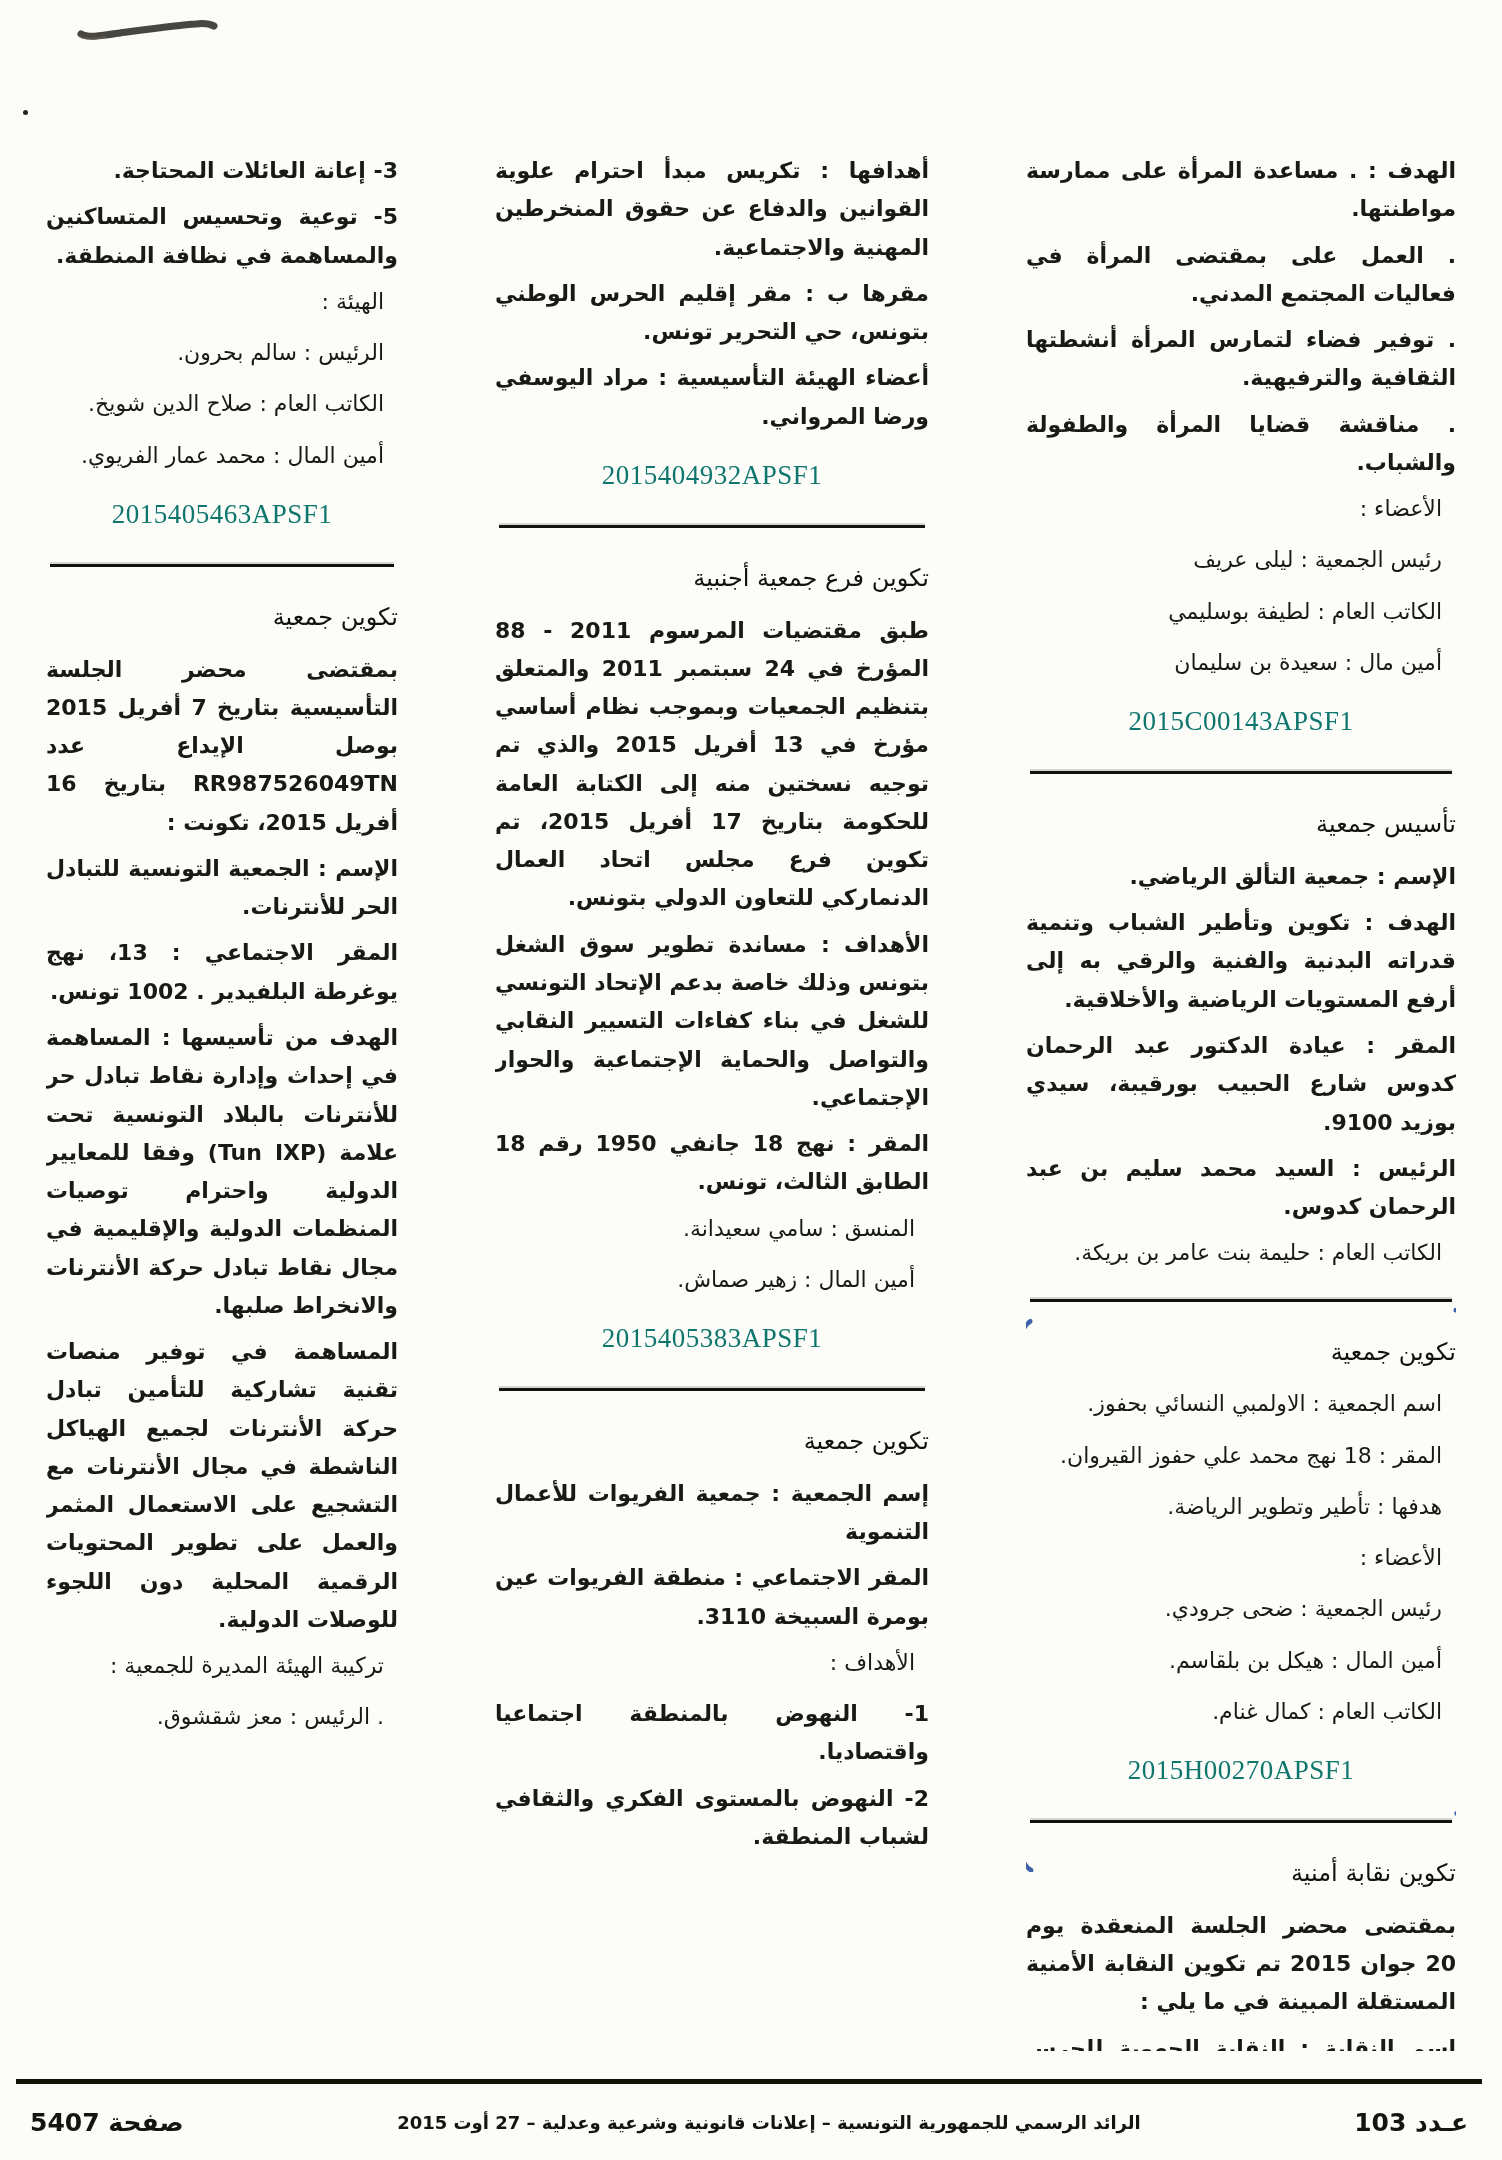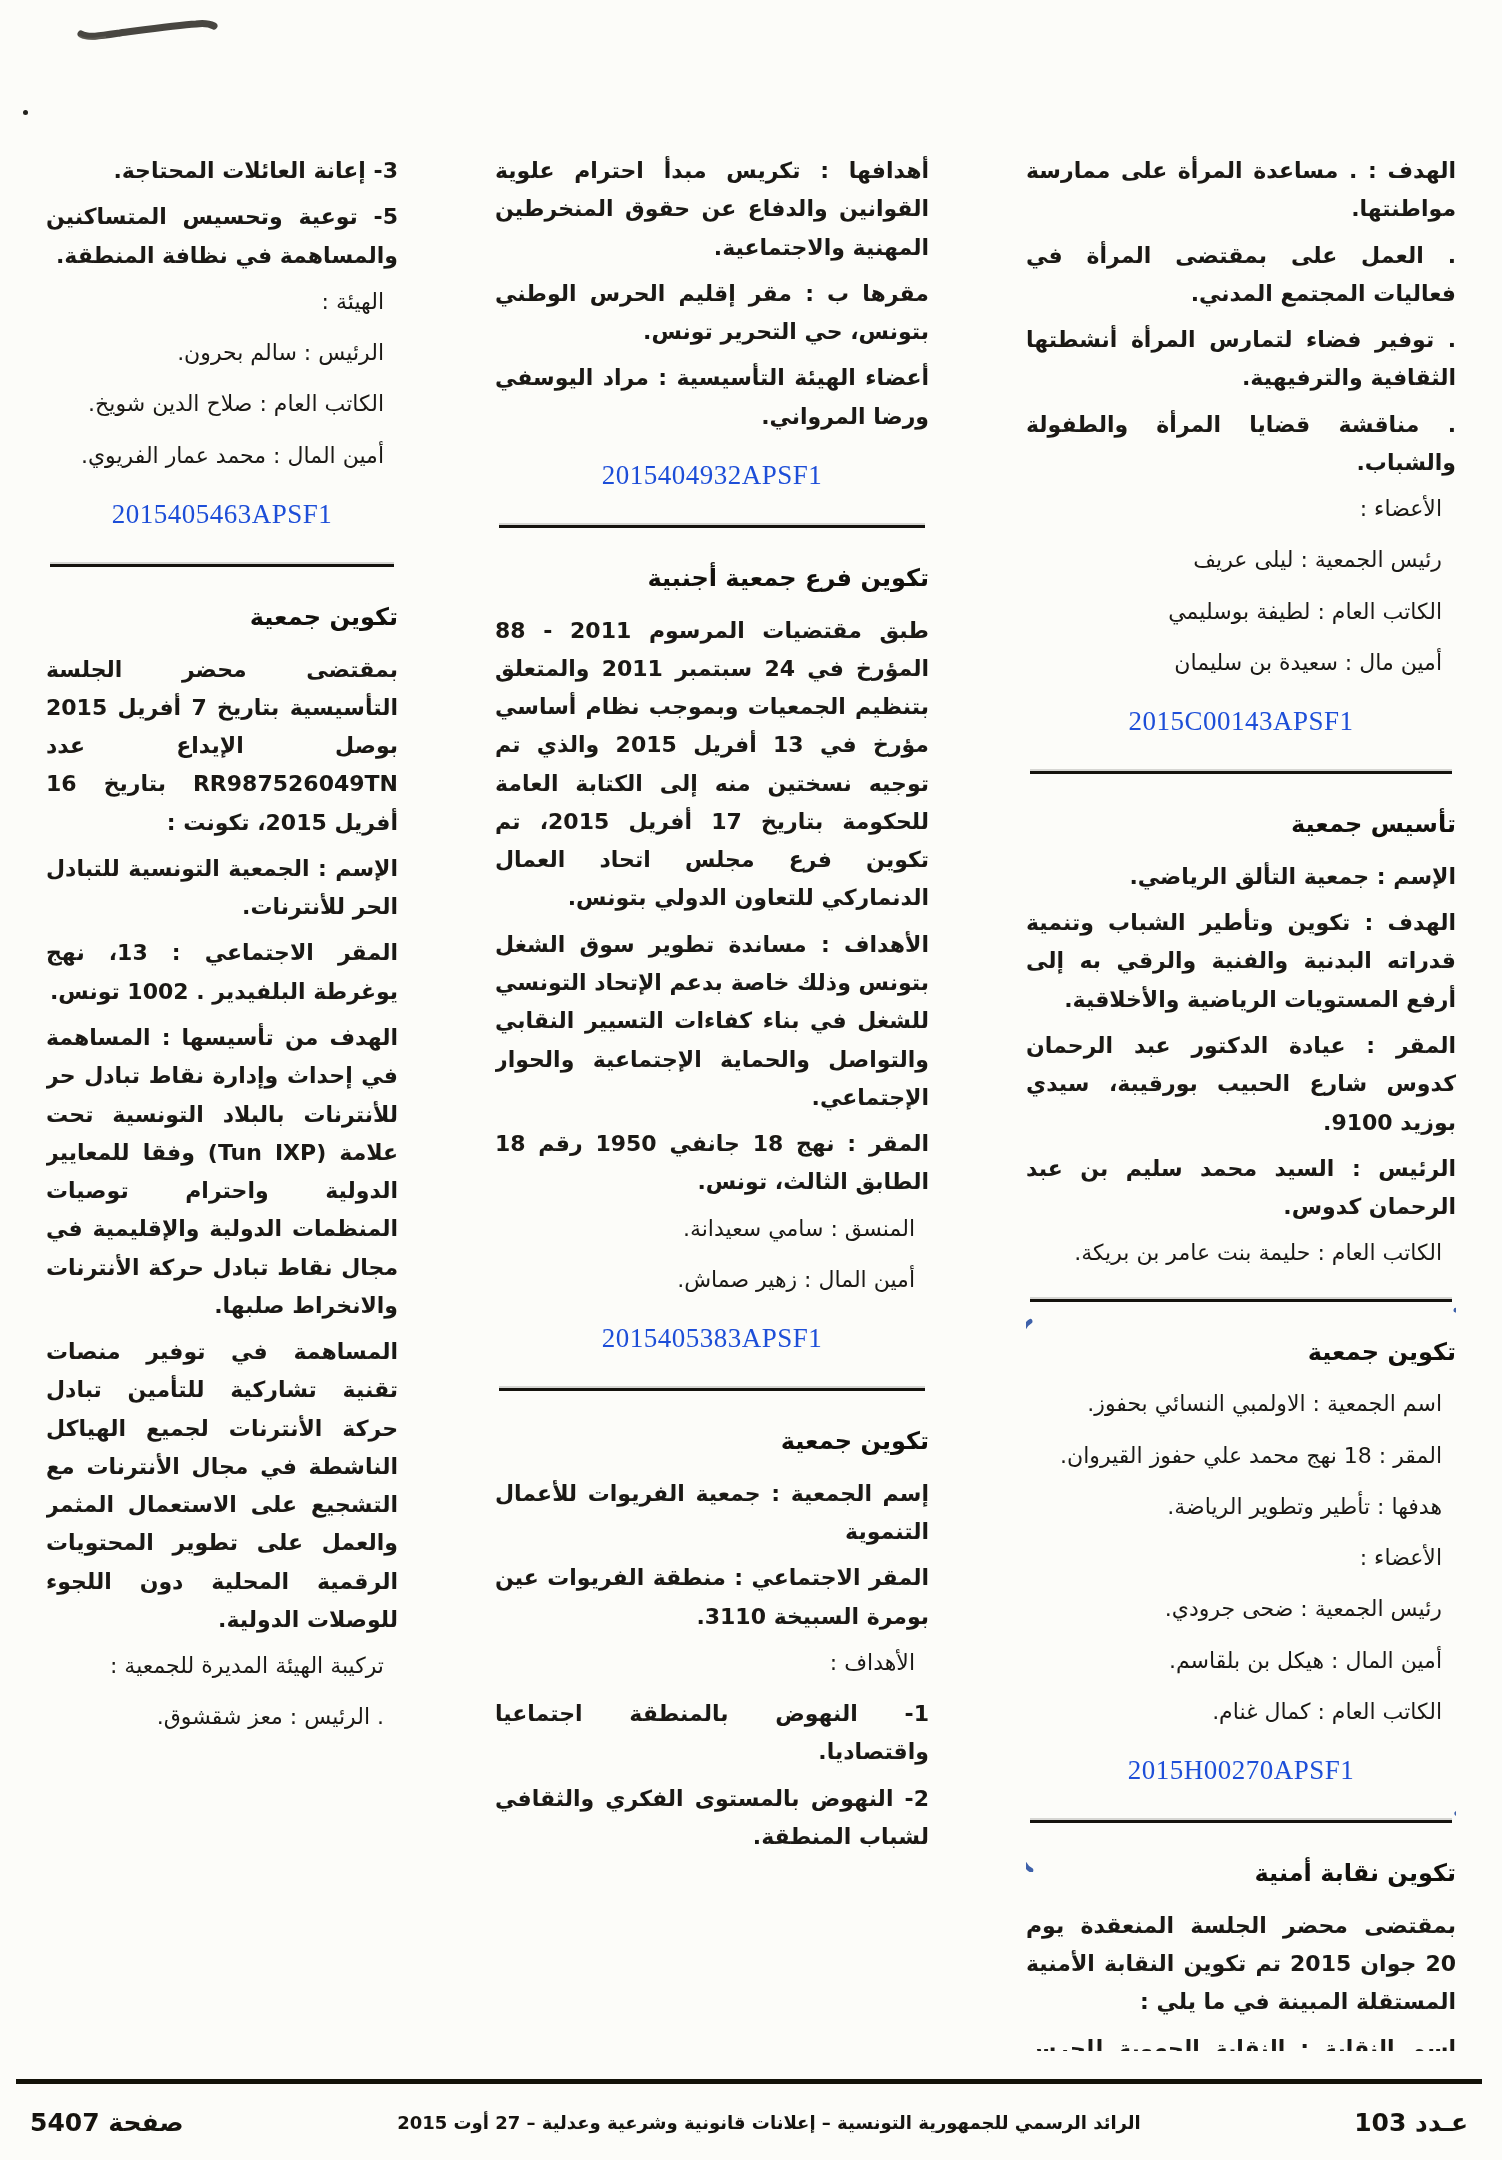--- a/index.html
+++ b/index.html
@@ -23,25 +23,25 @@
   }
   .column { padding-top:26px; overflow:hidden; }
   .col-right  { width:430px; }
   .col-middle { width:434px; }
   .col-left   { width:352px; }
 
   .sec { position:relative; }
   .blk { font-size:22px; line-height:1.74; color:#1b1915; }
   .para { text-align:justify; margin-bottom:8px;font-weight:bold; }
   .line { text-align:right; margin:3px 0 13px; padding-right:14px; }
-  .title { font-size:24px; font-weight:700; text-align:right; margin:2px 0 12px; color:#13110d; }
+  .title { font-size:24px; font-weight:400; text-align:right; margin:2px 0 12px; color:#13110d; }
   .code {
     direction:ltr; text-align:center;
     font-family:"Liberation Serif","DejaVu Serif",serif;
-    font-size:27px; letter-spacing:.5px; margin:16px 0 8px; color:#1d4ed8;
+    font-size:27px; letter-spacing:.5px; margin:16px 0 8px; color:#0f766e;
   }
   .separator {
     height:3px; background:#15130e; margin:26px 1% 30px;
     box-shadow:0 -2px 0 rgba(20,18,12,.16);
   }
 
   
   .bracket { position:absolute; width:26px; pointer-events:none; }
   .bracket path { fill:none; stroke:#2e54a3; stroke-width:4.4; stroke-linecap:round; opacity:.92; }
   .bracket-right { right:-22px; top:-28px; height:calc(100% + 50px); }

